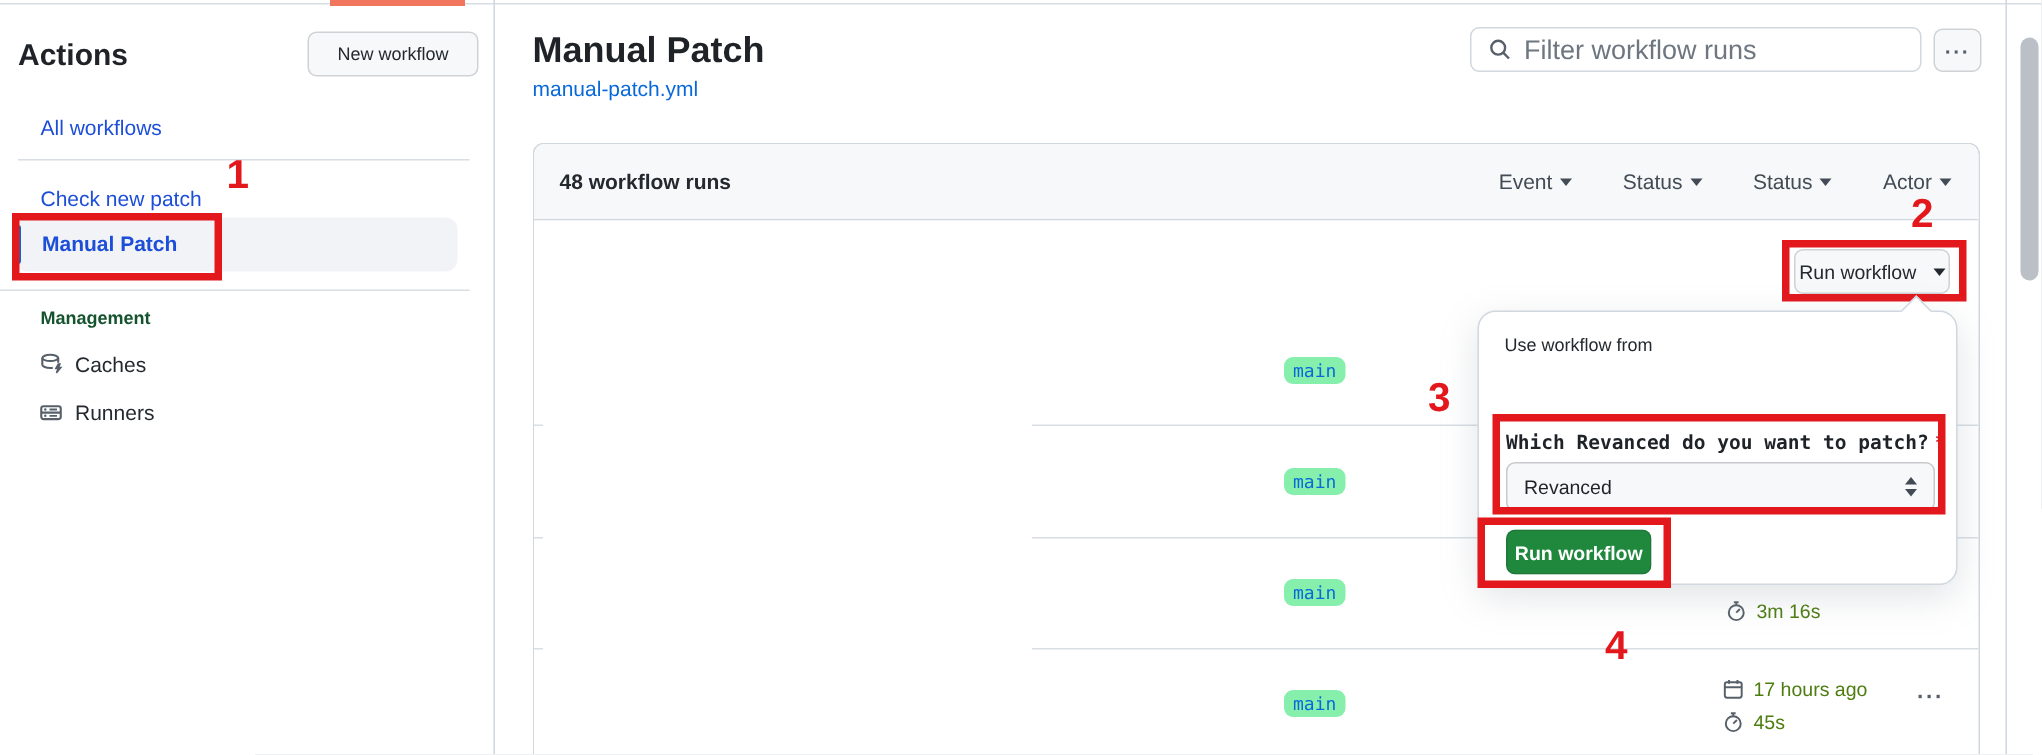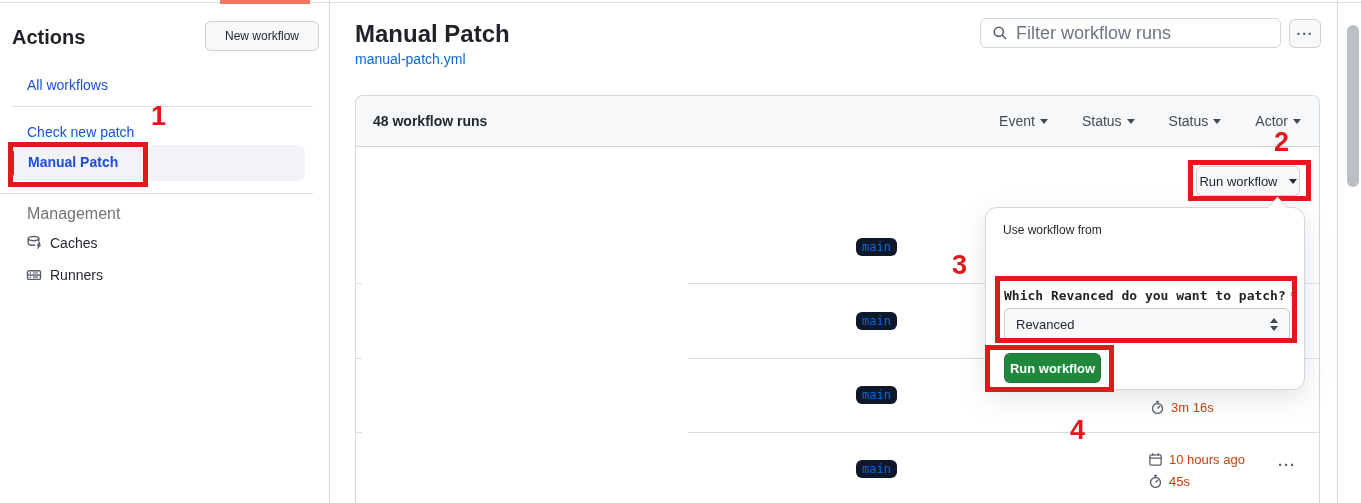--- a/index.html
+++ b/index.html
@@ -21,21 +21,21 @@
          font-size:12px; color:#24292f; cursor:pointer; }
   #new-workflow-btn { left:205px; top:21px; width:114px; height:30px; }
   .side-item { font-size:14px; color:#1d4ed8; cursor:pointer; }
   #side-all { left:27px; top:77px; }
   #side-divider-1 { left:12px; top:106px; width:301px; height:1px; background:#d8dee4; }
   #side-check { left:27px; top:124px; }
   #side-selected-bg { left:10px; top:145px; width:295px; height:36px; background:#f1f3f6; border-radius:8px; }
   #side-selected-bar { left:10px; top:150px; width:4px; height:26px; background:#0969da; border-radius:3px; }
   #side-manual { left:28px; top:154px; font-weight:700; }
   #side-divider-2 { left:0; top:193px; width:313px; height:1px; background:#d8dee4; }
-  #management-label { left:27px; top:205px; font-size:16px; font-weight:400; color:#737373; }
+  #management-label { left:27px; top:205px; font-size:12px; font-weight:700; color:#14532d; }
   .mgmt-item { display:flex; align-items:center; gap:8px; cursor:pointer; }
   #side-caches { left:26px; top:235px; }
   #side-runners { left:26px; top:267px; }
   .mgmt-icon { width:16px; height:16px; color:#57606a; flex:none; }
 
   
   #main-title { left:355px; top:20px; font-size:24px; font-weight:600; color:#1f2328; }
   #file-link { left:355px; top:51px; font-size:14px; color:#0969da; cursor:pointer; }
   #filter-box { left:980px; top:18px; width:301px; height:30px; background:#fff;
                 border:1px solid #d0d7de; border-radius:6px; display:flex; align-items:center; }
@@ -62,26 +62,26 @@
             border-bottom:1px solid #b6d8f2; display:flex; align-items:center; }
   #banner-text { margin-left:17px; color:#1f2328; }
   #banner-text code { font-family:"DejaVu Sans Mono","Liberation Mono",monospace; font-size:12.5px; }
   #run-workflow-btn { left:1196px; top:166px; width:104px; height:30px; font-size:13px; gap:6px; z-index:4; }
 
   
   #rows-wrap { left:356px; top:212px; width:963px; height:291px; overflow:hidden; }
   .row-sep { position:absolute; left:0; width:100%; height:1px; background:#d8dee4; }
   #sep-1 { top:71px; } #sep-2 { top:146px; } #sep-3 { top:220px; }
   #censor { position:absolute; left:6px; top:3px; width:326px; height:288px; background:#ffffff; z-index:2; }
-  .branch-badge { position:absolute; left:500px; z-index:1; background:#0f172a; color:#0969da;
+  .branch-badge { position:absolute; left:500px; z-index:1; background:#86efac; color:#0969da;
                   font-family:"DejaVu Sans Mono","Liberation Mono",monospace; font-size:12px;
                   padding:2px 6px; border-radius:6px; cursor:pointer; }
   #badge-1 { top:26px; } #badge-2 { top:100px; } #badge-3 { top:174px; } #badge-4 { top:248px; }
   .run-meta { position:absolute; display:flex; align-items:center; gap:6px;
-              color:#c2410c; font-size:13px; }
+              color:#4d7c0f; font-size:13px; }
   .meta-icon { width:15px; height:15px; color:#57606a; flex:none; }
   #row3-duration { left:794px; top:188px; }
   #row4-date { left:792px; top:240px; }
   #row4-duration { left:792px; top:262px; }
   #row4-kebab { position:absolute; left:922px; top:244px; color:#57606a; font-size:15px;
                 font-weight:700; letter-spacing:1px; cursor:pointer; }
 
   
   #popover { left:985px; top:207px; width:320px; height:183px; background:#fff;
              border:1px solid #d0d7de; border-radius:12px; z-index:6;
@@ -216,21 +216,21 @@
       </svg>
       <span>3m 16s</span>
     </span>
 
     <span class="run-meta" id="row4-date">
       <svg class="meta-icon" viewBox="0 0 16 16" fill="none" stroke="currentColor" stroke-width="1.4">
         <rect x="2" y="3" width="12" height="11" rx="1.5"></rect>
           <path d="M2 6.5 H14"></path>
           <path d="M5 1.4 V4 M11 1.4 V4"></path>
       </svg>
-      <span>10 hours ago</span>
+      <span>17 hours ago</span>
     </span>
     <span class="run-meta" id="row4-duration">
       <svg class="meta-icon" viewBox="0 0 16 16" fill="none" stroke="currentColor" stroke-width="1.4">
         <circle cx="8" cy="9" r="5.3"></circle>
           <path d="M8 9 L10.6 6.4"></path>
           <path d="M6.3 1.6 H9.7"></path>
           <path d="M8 1.8 V3.6"></path>
       </svg>
       <span>45s</span>
     </span>

